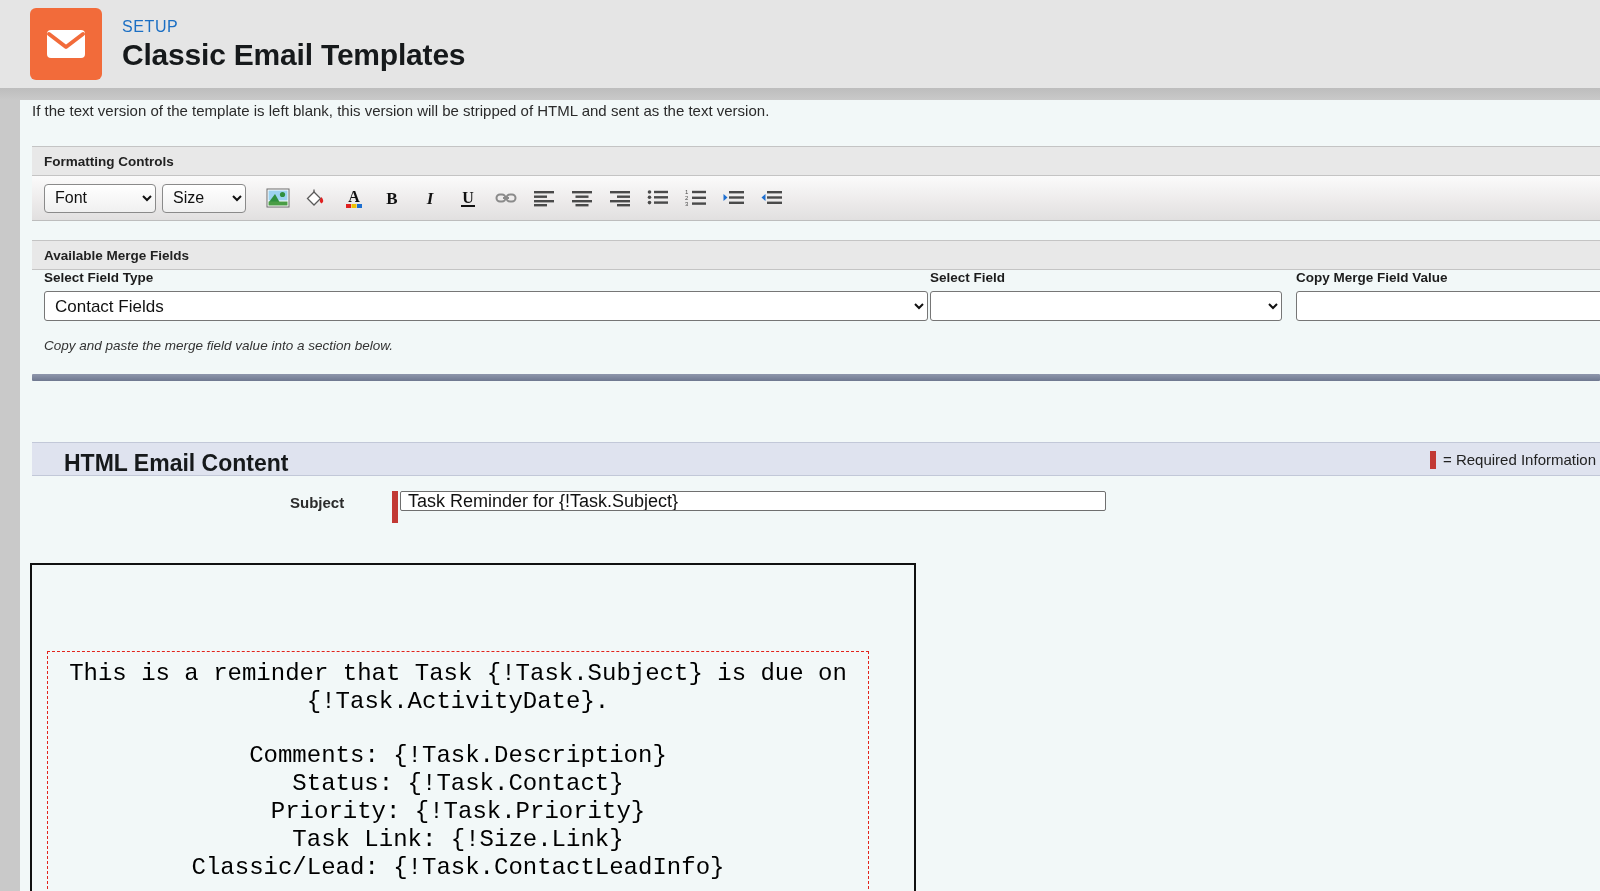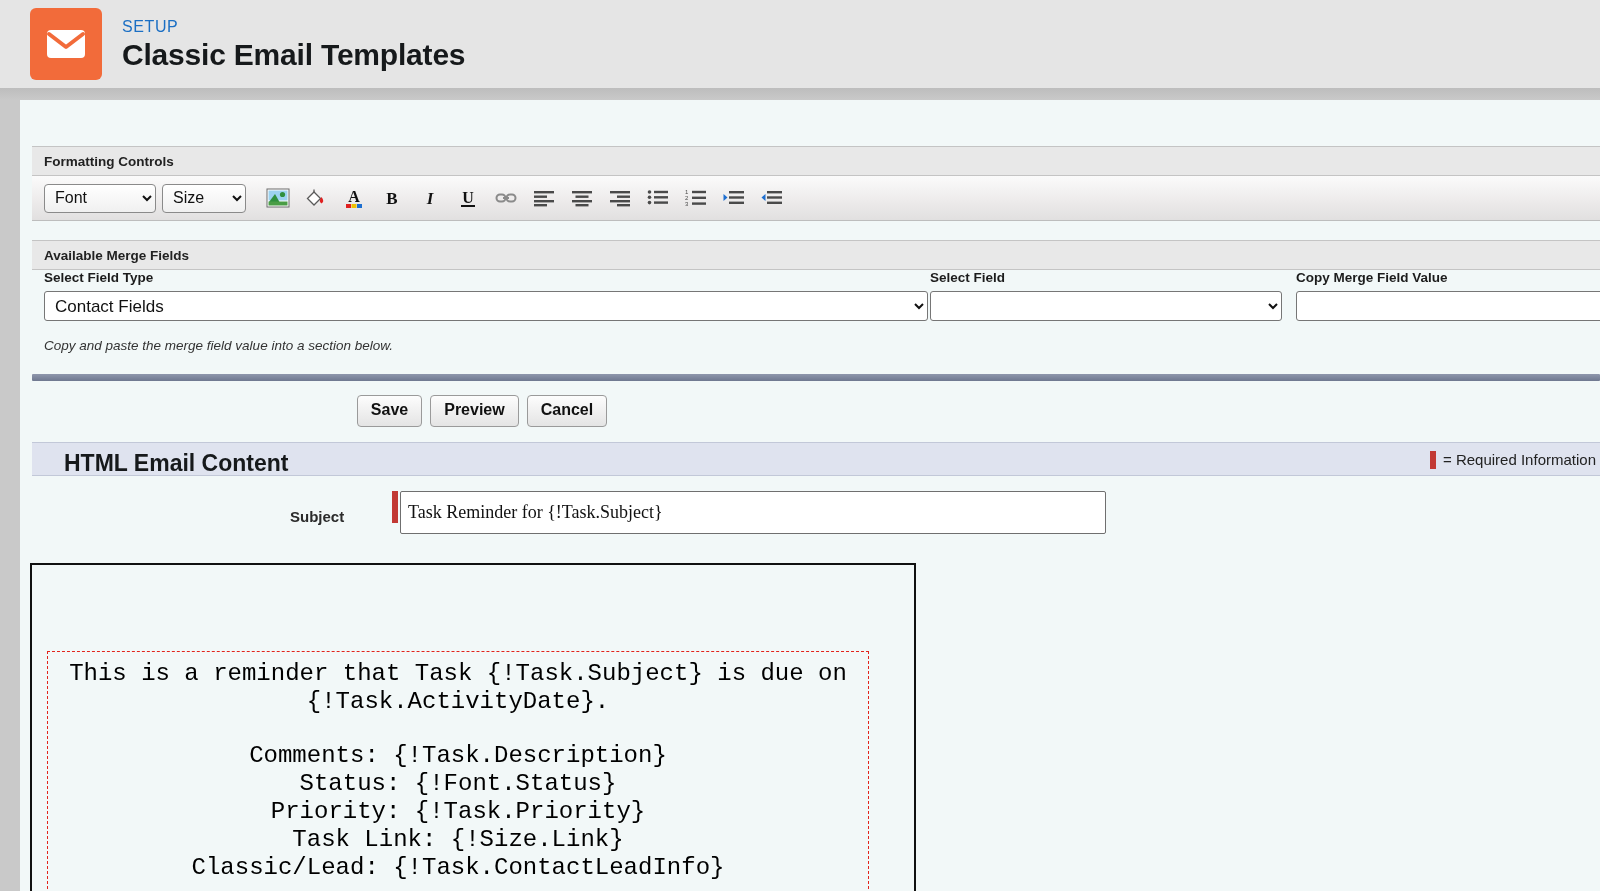--- a/index.html
+++ b/index.html
@@ -148,29 +148,29 @@
   }
   .req-legend {
     position: absolute; right: 4px; top: 8px;
     display: flex; align-items: flex-start; gap: 7px;
     font-size: 15px; color: #222; white-space: nowrap;
   }
   .req-bar { width: 6px; height: 18px; background: #c23934; display: inline-block; }
 
   .subject-row { position: absolute; left: 12px; top: 388px; width: 1568px; height: 48px; }
   .subject-label {
-    position: absolute; left: 258px; top: 20px;
+    position: absolute; left: 258px; top: 6px;
     font-size: 15px; font-weight: 700; color: #2b2b2b;
   }
   .subject-req {
     position: absolute; left: 360px; top: 3px; width: 6px; height: 32px; background: #c23934;
   }
   .subject-input {
-    position: absolute; left: 368px; top: 3px; width: 706px; height: 43px;
-    font-family: Liberation Serif, serif;
+    position: absolute; left: 368px; top: 3px; width: 706px; height: 20px;
+    font-family: Liberation Sans, sans-serif;
     font-size: 18px; color: #111; box-sizing: border-box;
     border: 1px solid #6f6f6f; border-radius: 2px; background: #fff;
     padding: 2px 7px;
   }
 
   
   .editor-box {
     position: absolute; left: 10px; top: 463px; width: 886px; height: 330px;
     border: 2px solid #111; background: #f2f8f8; box-sizing: border-box;
   }
@@ -201,20 +201,21 @@
         <span class="setup-eyebrow">SETUP</span>
         <span class="setup-title">Classic Email Templates</span>
       </div>
     </div>
   </div>
   <div class="header-shadow"></div>
 
   <div class="page-bg"></div>
   <div class="content-card">
 
+    <div class="clipped-note">If the text version of the template is left blank, this version will be stripped of HTML and sent as the text version.</div>
 
     <div class="panel fmt-panel">
       <div class="panel-head">Formatting Controls</div>
       <div class="fmt-bar">
 
         <select class="sf-select sel-font">
           <option>Font</option>
         </select>
         <select class="sf-select sel-size">
           <option>Size</option>
@@ -383,46 +384,41 @@
         <div class="mf-col" style="left:1264px; width:330px;">
           <span class="mf-label">Copy Merge Field Value</span>
           <input class="mf-input" style="width: 330px;" type="text" value="">
         </div>
 
         <span class="mf-hint">Copy and paste the merge field value into a section below.</span>
       </div>
     </div>
 
     <div class="rule-bar"></div>
-    <div class="btn-row">
-      <button class="sf-btn">Save</button>
-      <button class="sf-btn">Preview</button>
-      <button class="sf-btn">Cancel</button>
-    </div>
 
     <div class="sec-head">
       <span class="sec-title">HTML Email Content</span>
       <span class="req-legend">
         <span class="req-bar"></span>
         <span>= Required Information</span>
       </span>
     </div>
 
     <div class="subject-row">
       <span class="subject-label">Subject</span>
       <span class="subject-req"></span>
       <input class="subject-input" type="text" value="Task Reminder for {!Task.Subject}" style="">
     </div>
 
     <div class="editor-box">
       <div class="editor-content" id="editor-content">
           <p>This is a reminder that Task {!Task.Subject} is due on {!Task.ActivityDate}.</p>
           <p class="spacer"></p>
           <p>Comments: {!Task.Description}</p>
-          <p>Status: {!Font.Status}</p>
+          <p>Status: {!Task.Contact}</p>
           <p>Priority: {!Task.Priority}</p>
           <p>Task Link: {!Size.Link}</p>
           <p>Classic/Lead: {!Task.ContactLeadInfo}</p>
         </div>
     </div>
 
   </div>
 </div>
 
 </body></html>

